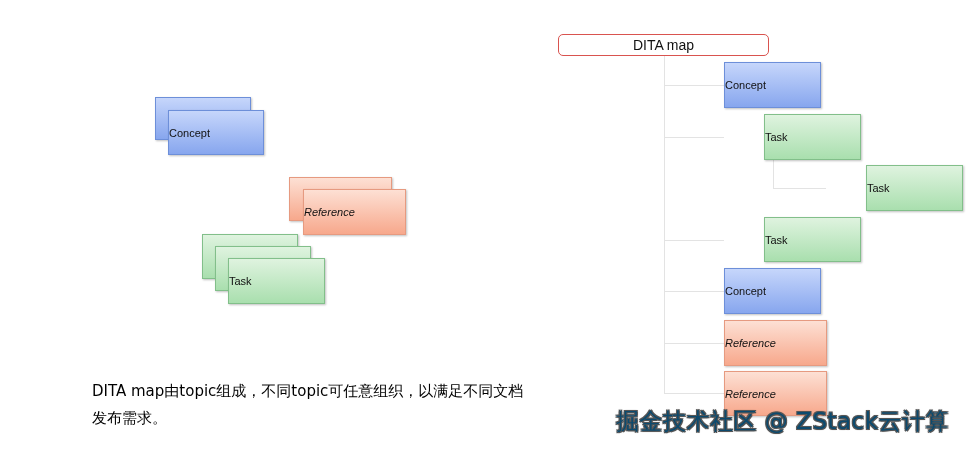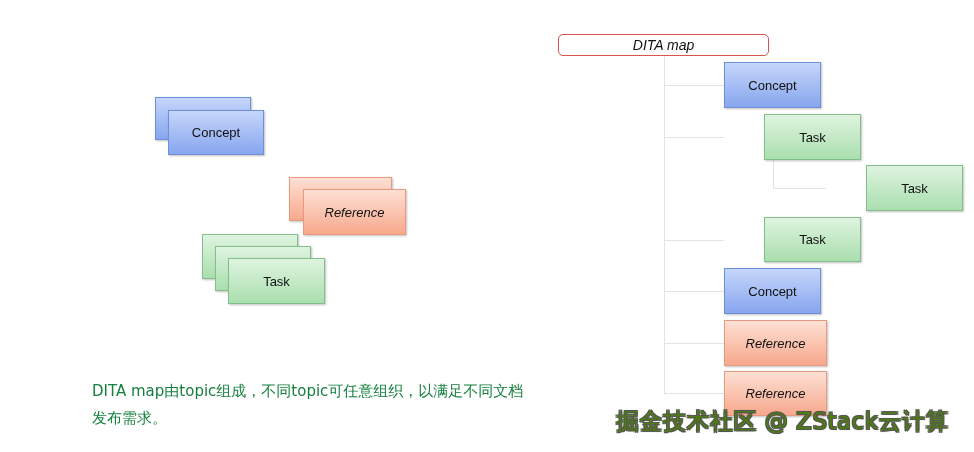--- a/index.html
+++ b/index.html
@@ -1,33 +1,33 @@
 <!DOCTYPE html>
 <html><head>
 <meta charset="utf-8">
 <style>
   html, body { margin: 0; padding: 0; background: #ffffff; }
   body { width: 974px; height: 452px; position: relative; overflow: hidden;
          font-family: "Liberation Sans", "DejaVu Sans", sans-serif; }
   .box { position: absolute; box-sizing: border-box; display: flex;
-         align-items: center; justify-content: center; font-size: 13px; color: #111;
+         align-items: center; font-size: 11px; color: #111;
          box-shadow: 1px 1px 2px rgba(0,0,0,0.25); }
   .concept { background: linear-gradient(#c6d6fb, #87a6ee); border: 1px solid #6d8fd9; }
   .task { background: linear-gradient(#dff3df, #a9dfae); border: 1px solid #82bf8a; margin-left: 40px; }
   .reference { background: linear-gradient(#fde0d4, #f7a88c); border: 1px solid #e69a80; font-style: italic; }
   .map-root { position: absolute; left: 558px; top: 34px; width: 211px; height: 22px;
               box-sizing: border-box; border: 1px solid #d9534f; border-radius: 5px;
               background: #fff; display: flex; align-items: center; justify-content: center;
-              font-size: 14px; color: #111; font-style: italic; }
+              font-size: 14px; color: #111; }
   .line { position: absolute; background: #e3e3e3; }
   .caption { position: absolute; left: 92px; top: 378px; width: 440px;
-             font-size: 15px; line-height: 27px; color: #15803d;
+             font-size: 15px; line-height: 27px; color: #000000;
              font-family: "DejaVu Sans", sans-serif; }
   .watermark { position: absolute; left: 616px; top: 406px; font-size: 23px;
-               color: #4d7c0f; letter-spacing: 0.5px;
+               color: #0c4a6e; letter-spacing: 0.5px;
                font-family: "DejaVu Sans", sans-serif;
                text-shadow: -1px -1px 0 #555, 1px -1px 0 #555, -1px 1px 0 #555, 1px 1px 0 #555, 0 0 2px #333; }
 </style>
 </head>
 <body>
 
 <div>
   <div class="box concept" style="left:155px;top:97px;width:96px;height:43px;"></div>
   <div class="box concept" style="left:168px;top:110px;width:96px;height:45px;">
     <span>Concept</span>

